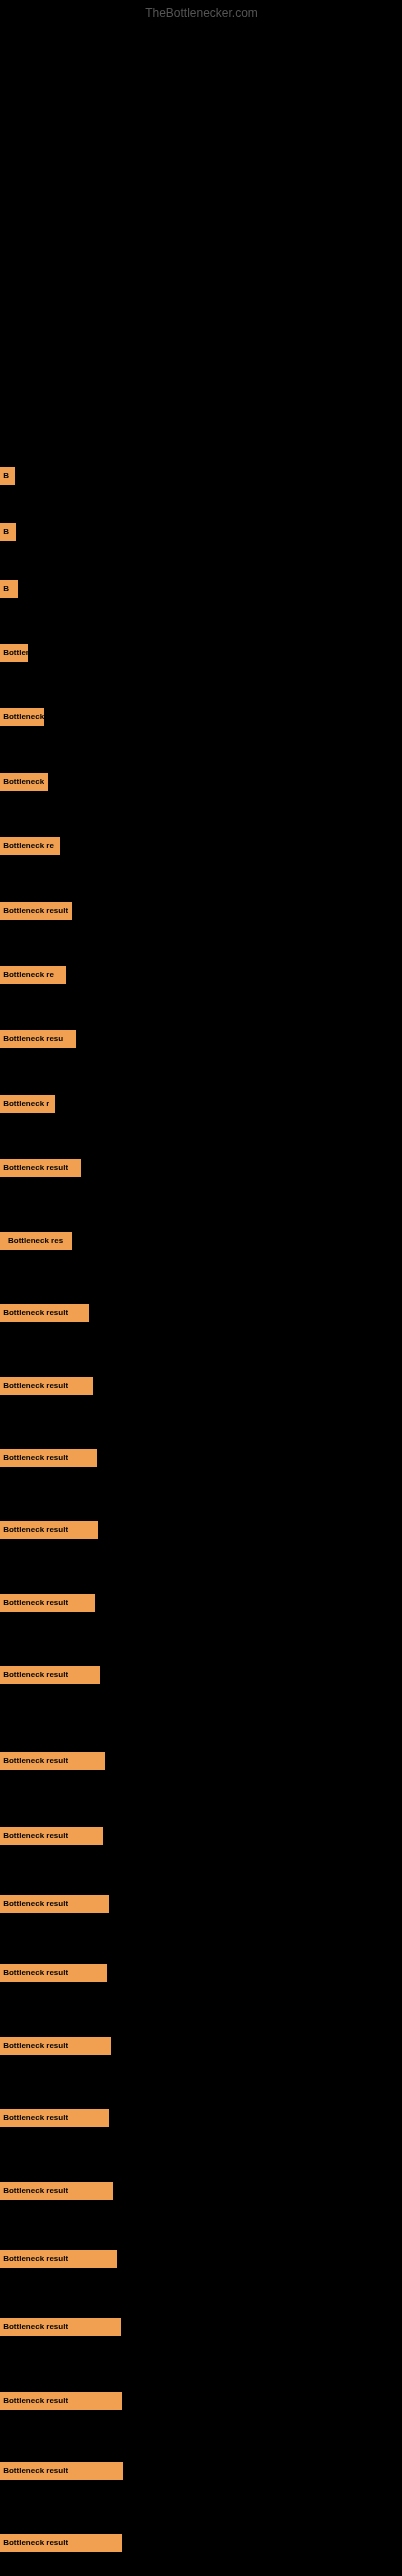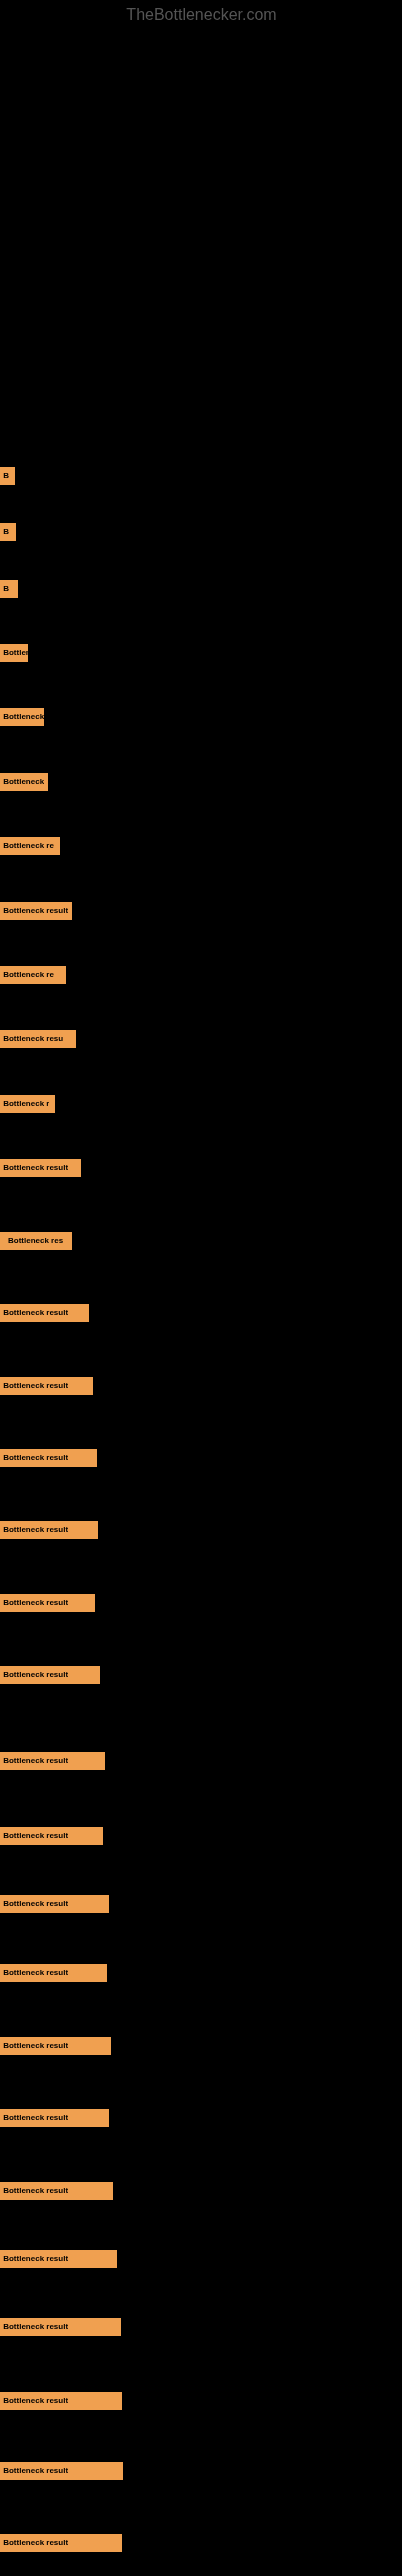--- a/index.html
+++ b/index.html
@@ -10,21 +10,21 @@
       font-family: Arial, sans-serif;
       position: relative;
       overflow-x: hidden;
     }
     .site-title {
       position: absolute;
       top: 6.4px;
       left: 50%;
       transform: translateX(-50%);
       color: #555;
-      font-size: 16px;
+      font-size: 12px;
       white-space: nowrap;
     }
     .bar-container {
       position: absolute;
       left: 0;
       width: 403px;
       display: flex;
       align-items: center;
     }
     .bar-bg {

